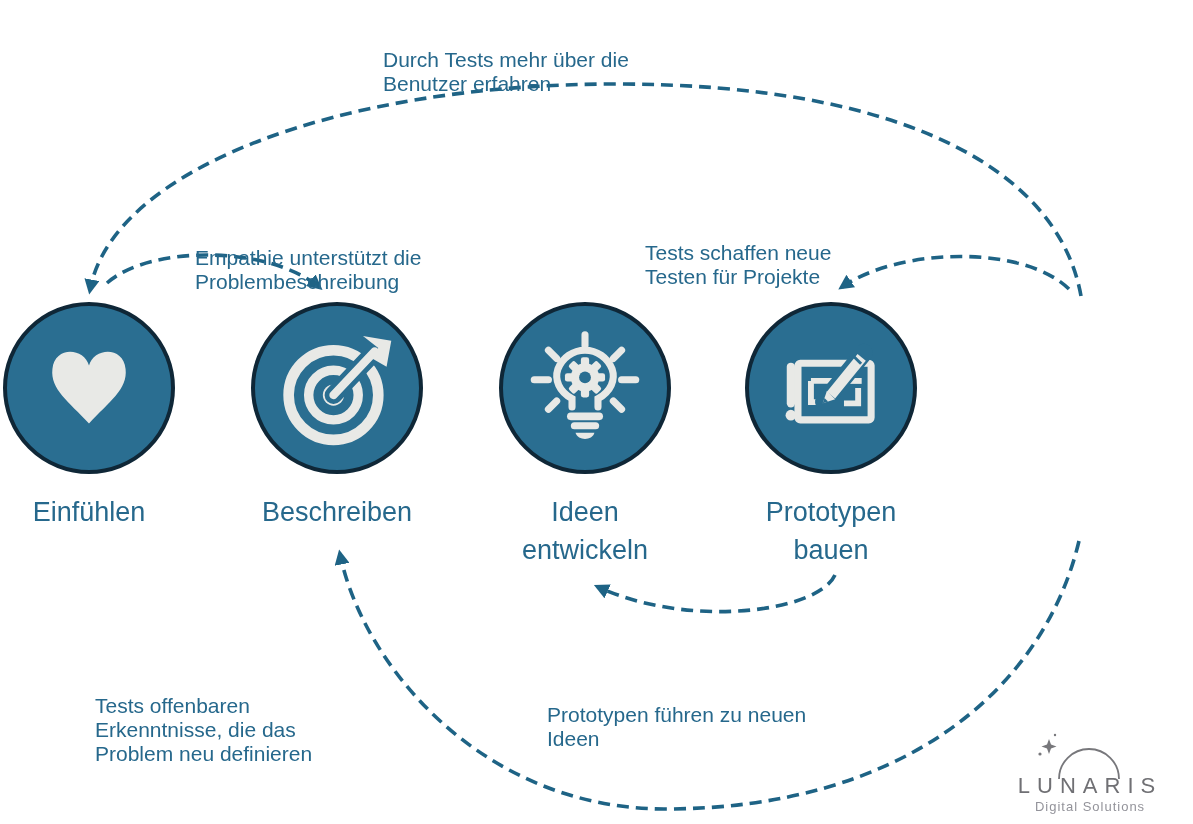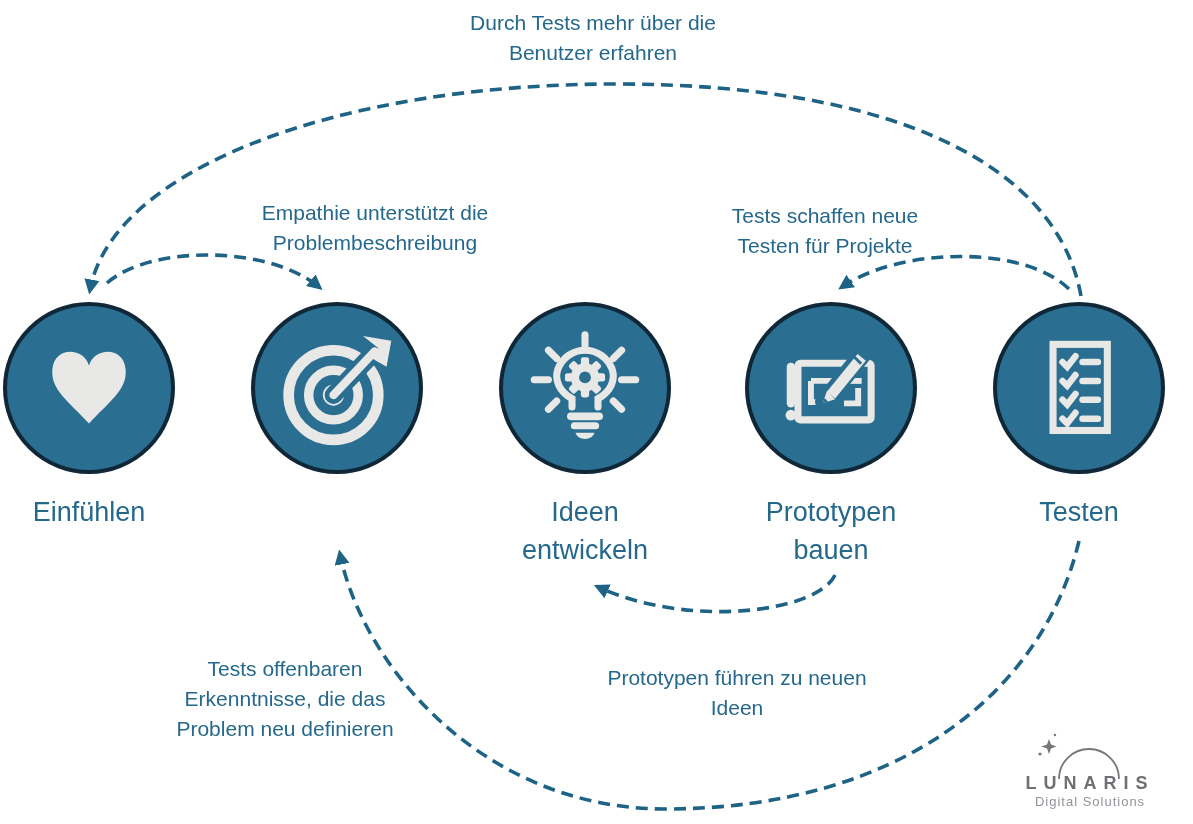--- a/index.html
+++ b/index.html
@@ -17,30 +17,30 @@
   .arrows{position:absolute;inset:0;width:1193px;height:824px;color:var(--arrow);}
   .arrows path.flow{fill:none;stroke:currentColor;stroke-width:3.6;stroke-dasharray:12 7;}
   .arrows marker path{fill:var(--arrow);}
   .stage{position:absolute;top:302px;width:230px;text-align:center;}
   .circle{position:relative;width:172px;height:172px;margin:0 auto;border-radius:50%;
           background:var(--circle_fill);border:4px solid var(--circle_border);
           display:flex;align-items:center;justify-content:center;}
   .circle svg{width:118px;height:118px;}
   .stage-label{margin-top:19px;font-size:27px;line-height:38px;color:var(--text);
                white-space:pre-line;}
-  .annotation{position:absolute;text-align:center;font-size:21px;line-height:30px;
-              color:var(--text);white-space:pre-line;}
+  .annotation{position:absolute;font-size:21px;line-height:24px;
+              color:var(--text);white-space:pre-line;margin-top:40px;}
   .ann-top{left:383px;top:8px;width:420px;}
-  .ann-empathy{left:195px;top:198px;width:360px;}
+  .ann-empathy{left:195px;top:206px;width:360px;}
   .ann-tests-new{left:645px;top:201px;width:360px;}
   .ann-proto{left:547px;top:663px;width:380px;}
   .ann-redefine{left:95px;top:654px;width:380px;}
   .logo{position:absolute;left:1000px;top:731px;width:180px;text-align:center;}
   .logo svg{display:block;margin:0 auto -8px auto;}
-  .logo-name{font-size:18px;letter-spacing:7px;color:var(--logo_gray);font-weight:700;}
+  .logo-name{font-size:22px;letter-spacing:7px;color:var(--logo_gray);font-weight:400;}
   .logo-tagline{font-size:13px;letter-spacing:1px;color:var(--logo_light);margin-top:0;}
   .ic{stroke:var(--icon);fill:none;stroke-linecap:round;}
   .icf{fill:var(--icon);stroke:none;}
   .bg{stroke:var(--circle_fill);fill:none;stroke-linecap:round;}
   .bgf{fill:var(--circle_fill);stroke:none;}
 </style>
 </head>
 <body>
 
 <div class="canvas">
@@ -71,20 +71,21 @@
     <div class="circle">
       <svg viewBox="0 0 100 100">
         <circle class="ic" style="stroke-width:9" cx="47" cy="56" r="38"></circle>
         <circle class="ic" style="stroke-width:8" cx="47" cy="56" r="21"></circle>
         <circle class="icf" cx="47" cy="56" r="9"></circle>
         <path class="bg" style="stroke-width:15" d="M47 56 L84 17"></path>
         <path class="ic" style="stroke-width:7" d="M47 56 L82 19"></path>
         <path class="icf" d="M72 6 L96 10 L92 32 L78 24 L85 16 Z"></path>
       </svg>
     </div>
+    <div class="stage-label">Beschreiben</div>
   </div>
 
   <div class="stage" style="left:470px">
     <div class="circle">
       <svg viewBox="0 0 100 100">
         <g class="ic" style="stroke-width:6">
           <path d="M50 5 L50 14"></path>
           <path d="M19 18 L26 25"></path>
           <path d="M81 18 L74 25"></path>
           <path d="M7 43 L19 43"></path>
@@ -132,38 +133,20 @@
         <path class="ic" style="stroke-width:9;stroke-linecap:butt" d="M50 56 L76 24"></path>
         <path class="icf" d="M43 63 L53.5 59.5 L46.5 52.5 Z"></path>
         <path class="bgf" d="M43 63 L47.5 61.5 L44.5 58.5 Z"></path>
         <path class="bg" style="stroke-width:2.5;stroke-linecap:butt" d="M69.5 23.5 L75.5 29.5"></path>
       </svg>
     </div>
     <div class="stage-label">Prototypen
 bauen</div>
   </div>
 
-  <div class="stage" style="left:964px">
-    <div class="circle">
-      <svg viewBox="0 0 100 100">
-        <rect class="ic" style="stroke-width:6" x="28" y="13" width="46" height="73"></rect>
-        <g class="ic" style="stroke-width:5.5">
-          <path d="M36 28 L40 32 L47 23"></path>
-            <path d="M53 28 L66 28"></path>
-          <path d="M36 44 L40 48 L47 39"></path>
-            <path d="M53 44 L66 44"></path>
-          <path d="M36 60 L40 64 L47 55"></path>
-            <path d="M53 60 L66 60"></path>
-          <path d="M36 76 L40 80 L47 71"></path>
-            <path d="M53 76 L66 76"></path>
-        </g>
-      </svg>
-    </div>
-    <div class="stage-label">Testen</div>
-  </div>
 
   <div class="annotation ann-top">Durch Tests mehr über die
 Benutzer erfahren</div>
   <div class="annotation ann-empathy">Empathie unterstützt die
 Problembeschreibung</div>
   <div class="annotation ann-tests-new">Tests schaffen neue
 Testen für Projekte</div>
   <div class="annotation ann-proto">Prototypen führen zu neuen
 Ideen</div>
   <div class="annotation ann-redefine">Tests offenbaren

